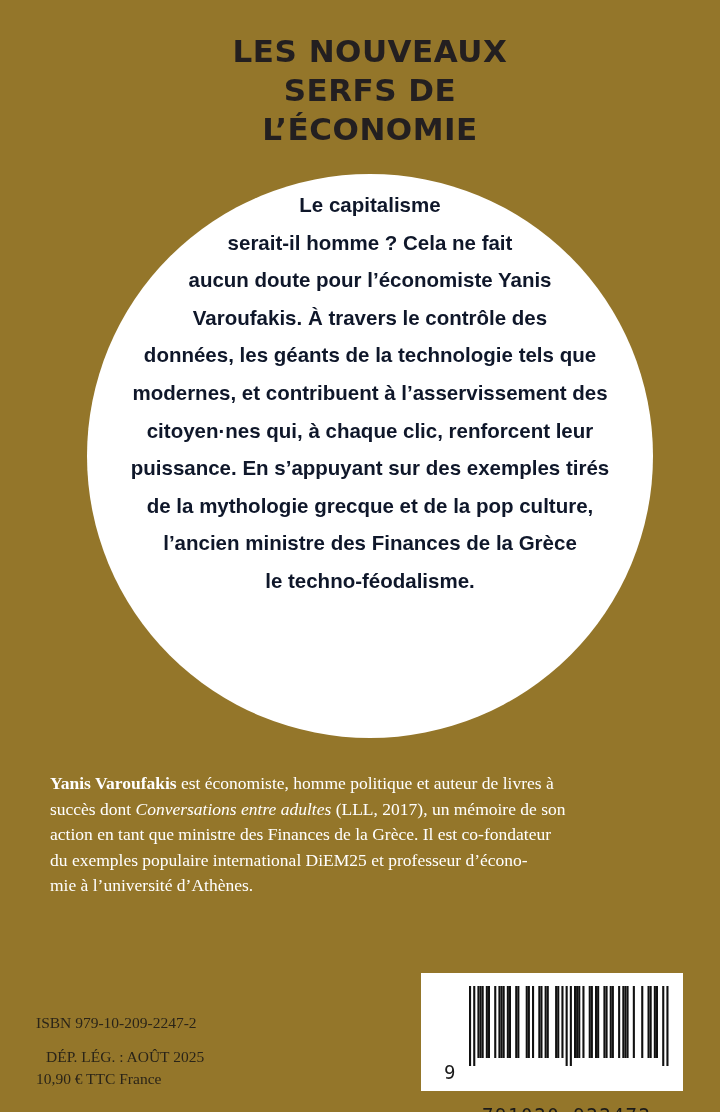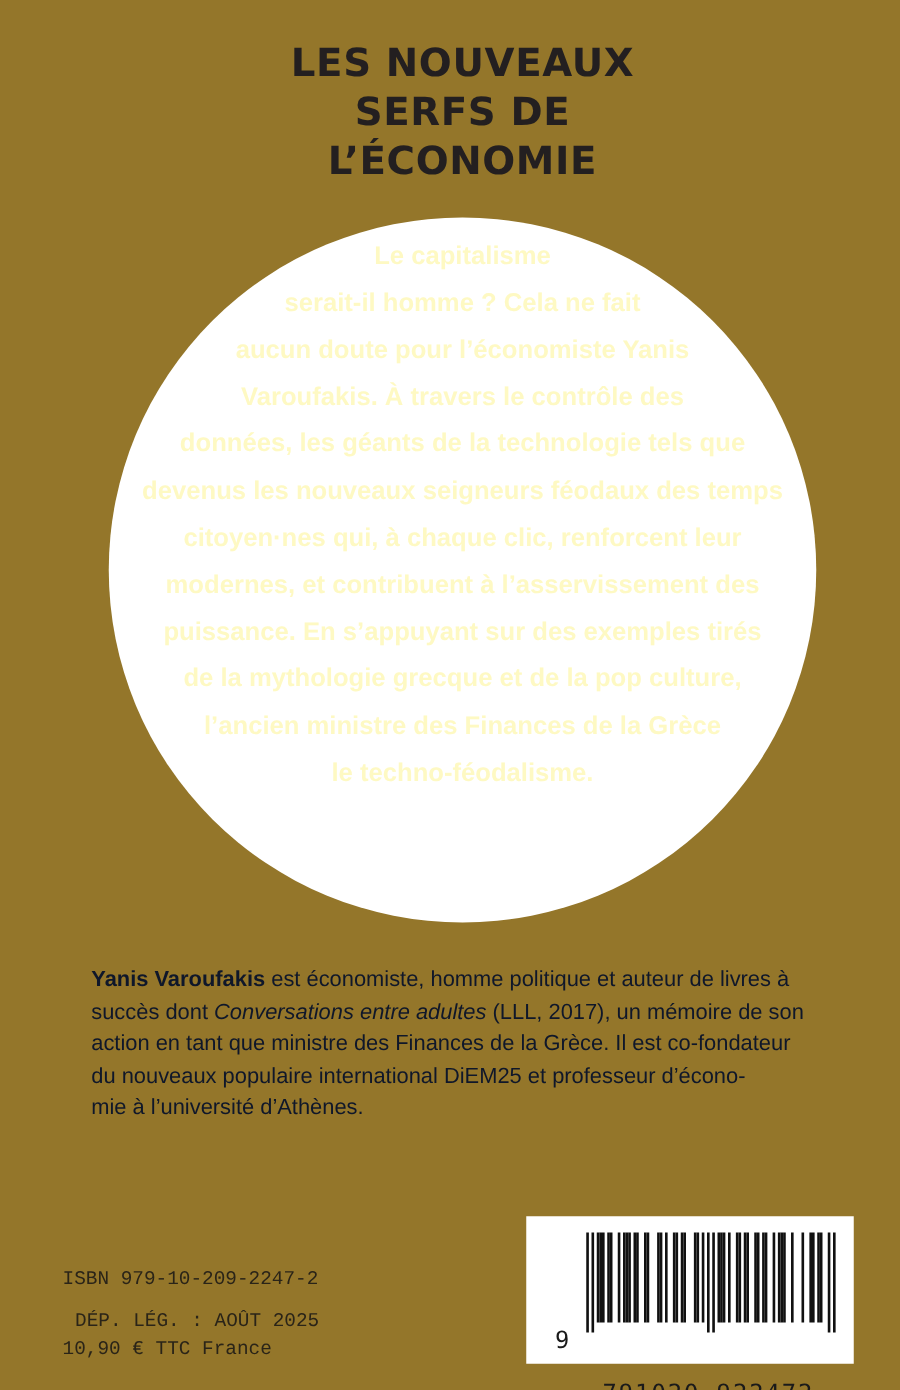--- a/index.html
+++ b/index.html
@@ -28,37 +28,36 @@
     border-radius: 50%;
     background: #ffffff;
   }
   .blurb {
     position: absolute; left: 60px; width: 620px; top: 186px;
     text-align: center;
     font-family: "Liberation Sans", sans-serif;
     font-weight: bold;
     font-size: 20.5px;
     line-height: 37.6px;
-    color: #fef9c3;
+    color: #0f172a;
   }
   .blurb div { white-space: nowrap; }
   .bio {
     position: absolute; left: 50px; top: 771px; width: 640px;
-    font-family: Liberation Sans, sans-serif;
+    font-family: Liberation Serif, serif;
     font-size: 17.5px;
     line-height: 25.5px;
-    color: #0f172a;
-    margin-left: 23px;
+    color: #ffffff;
   }
   .bio div { white-space: nowrap; }
   .bio b { font-weight: bold; }
   .bio i { font-style: italic; }
   .meta {
-    position: absolute; left: 50px;
-    font-family: Liberation Mono, monospace;
+    position: absolute; left: 36px;
+    font-family: Liberation Serif, serif;
     font-size: 15.5px;
     color: #2a2418;
     white-space: nowrap;
   }
   .isbn { top: 1014px; }
   .dep { top: 1048px; margin-left: 10px; }
   .price { top: 1070px; }
   .barcode-box {
     position: absolute; left: 421px; top: 973px;
     width: 262px; height: 118px;
@@ -86,34 +85,33 @@
 </div>
 
 <div class="circle"></div>
 
 <div class="blurb">
   <div>Le capitalisme</div>
   <div>serait-il homme ? Cela ne fait</div>
   <div>aucun doute pour l’économiste Yanis</div>
   <div>Varoufakis. À travers le contrôle des</div>
   <div>données, les géants de la technologie tels que</div>
-  <div>devenus les nouveaux seigneurs féodaux des temps</div>
+  <div>modernes, et contribuent à l’asservissement des</div>
   <div>citoyen·nes qui, à chaque clic, renforcent leur</div>
-  <div>modernes, et contribuent à l’asservissement des</div>
   <div>puissance. En s’appuyant sur des exemples tirés</div>
   <div>de la mythologie grecque et de la pop culture,</div>
   <div>l’ancien ministre des Finances de la Grèce</div>
   <div>le techno-féodalisme.</div>
 </div>
 
 <div class="bio">
   <div><b>Yanis Varoufakis</b><span> est économiste, homme politique et auteur de livres à</span></div>
   <div><span>succès dont </span><i>Conversations entre adultes</i><span> (LLL, 2017), un mémoire de son</span></div>
   <div>action en tant que ministre des Finances de la Grèce. Il est co-fondateur</div>
-  <div>du nouveaux populaire international DiEM25 et professeur d’écono-</div>
+  <div>du exemples populaire international DiEM25 et professeur d’écono-</div>
   <div>mie à l’université d’Athènes.</div>
 </div>
 
 <div class="meta isbn">ISBN 979-10-209-2247-2</div>
 <div class="meta dep">DÉP. LÉG. : AOÛT 2025</div>
 <div class="meta price">10,90  € TTC France</div>
 
 <div class="barcode-box">
   <svg id="bc-svg" width="262" height="118">
       <rect x="48.00" y="13" width="2.10" height="80" fill="#111"></rect>

